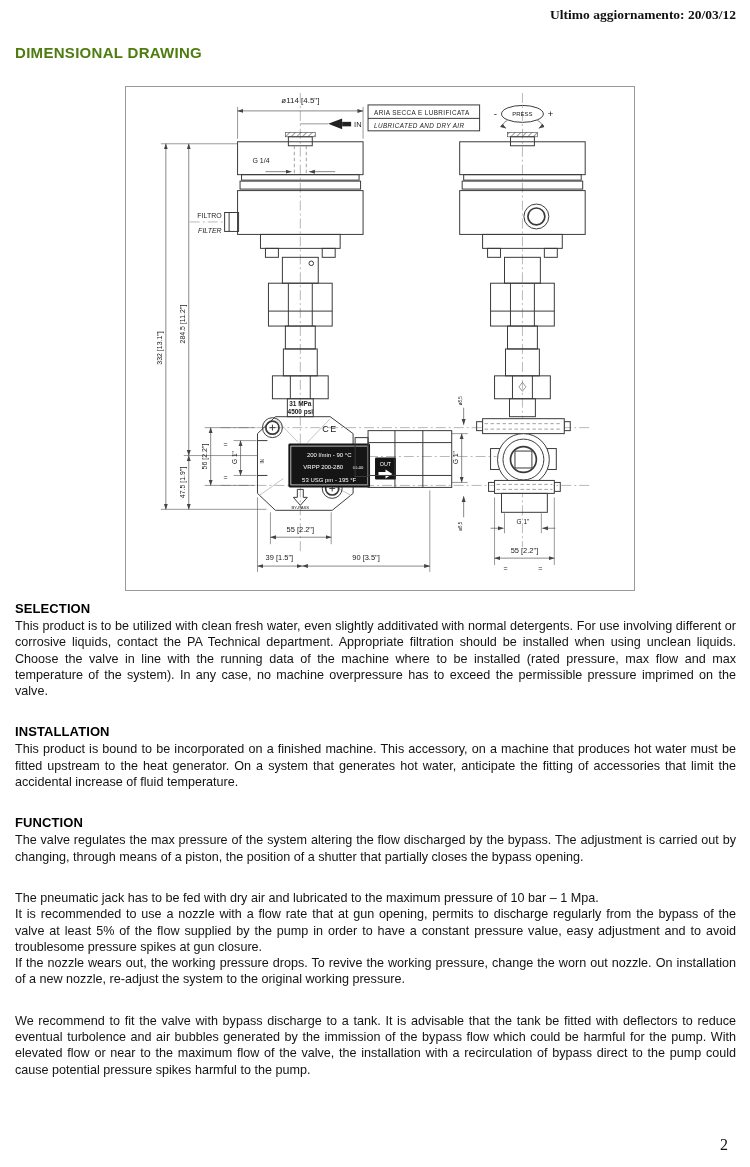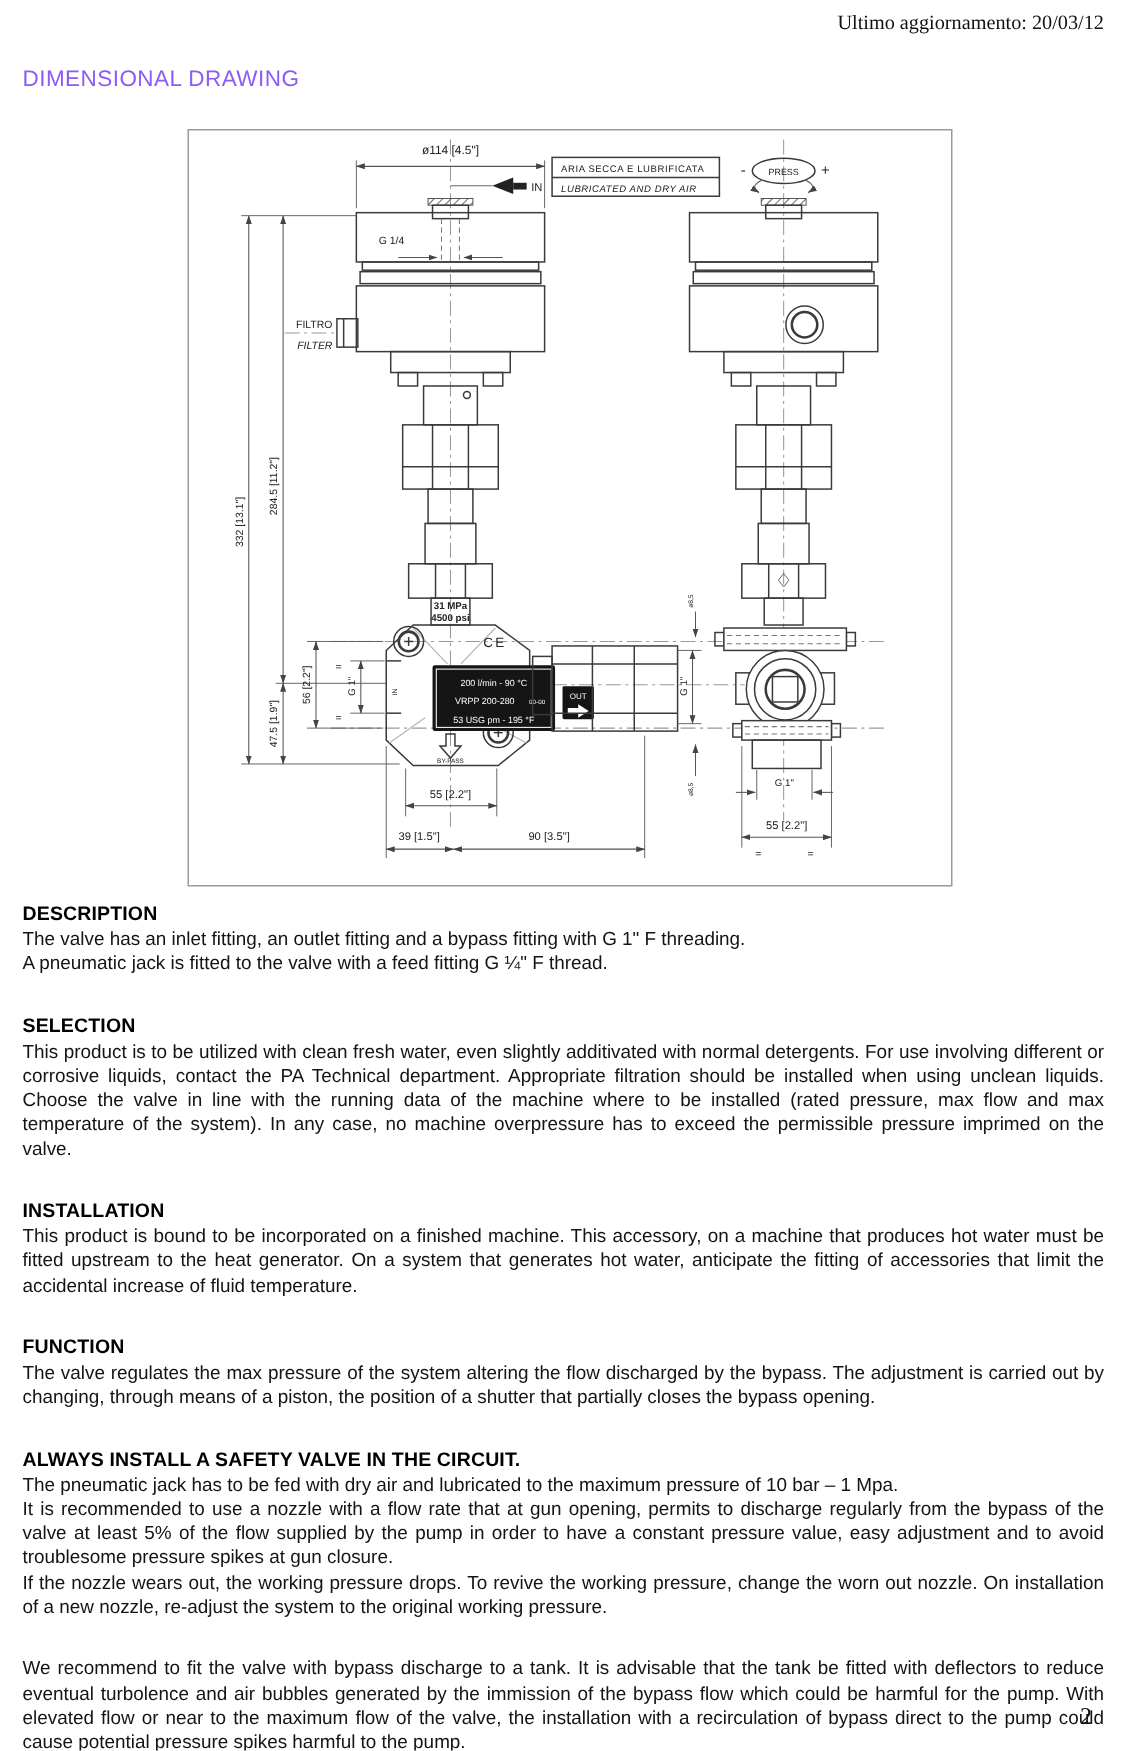--- a/index.html
+++ b/index.html
@@ -1,21 +1,21 @@
 <!DOCTYPE html>
 <html><head>
 <meta charset="utf-8">
 <style>
   html,body{margin:0;padding:0;}
   body{width:750px;height:1167px;background:#ffffff;position:relative;
        font-family:"Liberation Sans",sans-serif;color:#111;overflow:hidden;}
   .date{position:absolute;top:7px;right:14px;font-family:"Liberation Serif",serif;
-        font-size:13.5px;color:#111;}
-  .title{position:absolute;top:44px;left:15px;font-size:15px;font-weight:normal;
-         letter-spacing:.3px;color:#8b5cf6;text-align:right;}
+        font-size:13.5px;color:#111;font-weight:bold;}
+  .title{position:absolute;top:44px;left:15px;font-size:15px;font-weight:bold;
+         letter-spacing:.3px;color:#4d7c0f;text-align:right;}
   .drawing-wrap{position:absolute;left:125px;top:86px;width:508px;height:503px;
          border:1px solid #9a9a9a;background:#fff;}
   .textblock{position:absolute;left:15px;top:601px;width:721px;}
   .sec{margin-top:25px;}
   .sec:first-child{margin-top:0;}
   .sec h3{margin:0 0 1px 0;font-size:13px;line-height:16px;font-weight:bold;color:#000;
           letter-spacing:.1px;}
   .sec p{margin:0;font-size:12.6px;line-height:16.3px;text-align:justify;color:#141414;}
   .pagenum{position:absolute;right:22px;bottom:13px;font-family:"Liberation Serif",serif;
            font-size:16px;color:#111;}
@@ -269,38 +269,32 @@
     <line class="d" x1="370" y1="473" x2="430" y2="473" marker-start="url(#mA)" marker-end="url(#mA)"></line>
     <text x="400" y="467.5" font-size="7.5" text-anchor="middle">55 [2.2"]</text>
     <text x="381" y="486" font-size="7" text-anchor="middle">=</text>
     <text x="416" y="486" font-size="7" text-anchor="middle">=</text>
   </g>
 </svg>
 </div>
 
 <div class="textblock">
   <div class="sec">
-    <h3>DESCRIPTION</h3>
-    <p>The valve has an inlet fitting, an outlet fitting and a bypass fitting with G 1" F threading.</p>
-    <p>A pneumatic jack is fitted to the valve with a feed fitting G ¼" F thread.</p>
-  </div>
-  <div class="sec">
     <h3>SELECTION</h3>
     <p>This product is to be utilized with clean fresh water, even slightly additivated with normal detergents. For use involving different or corrosive liquids, contact the PA Technical department. Appropriate filtration should be installed when using unclean liquids. Choose the valve in line with the running data of the machine where to be installed (rated pressure, max flow and max temperature of the system). In any case, no machine overpressure has to exceed the permissible pressure imprimed on the valve.</p>
   </div>
   <div class="sec">
     <h3>INSTALLATION</h3>
     <p>This product is bound to be incorporated on a finished machine. This accessory, on a machine that produces hot water must be fitted upstream to the heat generator. On a system that generates hot water, anticipate the fitting of accessories that limit the accidental increase of fluid temperature.</p>
   </div>
   <div class="sec">
     <h3>FUNCTION</h3>
     <p>The valve regulates the max pressure of the system altering the flow discharged by the bypass. The adjustment is carried out by changing, through means of a piston, the position of a shutter that partially closes the bypass opening.</p>
   </div>
   <div class="sec">
-    <h3>ALWAYS INSTALL A SAFETY VALVE IN THE CIRCUIT.</h3>
     <p>The pneumatic jack has to be fed with dry air and lubricated to the maximum pressure of 10 bar – 1 Mpa.</p>
     <p>It is recommended to use a nozzle with a flow rate that at gun opening, permits to discharge regularly from the bypass of the valve at least 5% of the flow supplied by the pump in order to have a constant pressure value, easy adjustment and to avoid troublesome pressure spikes at gun closure.</p>
     <p>If the nozzle wears out, the working pressure drops. To revive the working pressure, change the worn out nozzle. On installation of a new nozzle, re-adjust the system to the original working pressure.</p>
   </div>
   <div class="sec">
     <p>We recommend to fit the valve with bypass discharge to a tank. It is advisable that the tank be fitted with deflectors to reduce eventual turbolence and air bubbles generated by the immission of the bypass flow which could be harmful for the pump. With elevated flow or near to the maximum flow of the valve, the installation with a recirculation of bypass direct to the pump could cause potential pressure spikes harmful to the pump.</p>
   </div>
 </div>
 
 <div class="pagenum">2</div>

